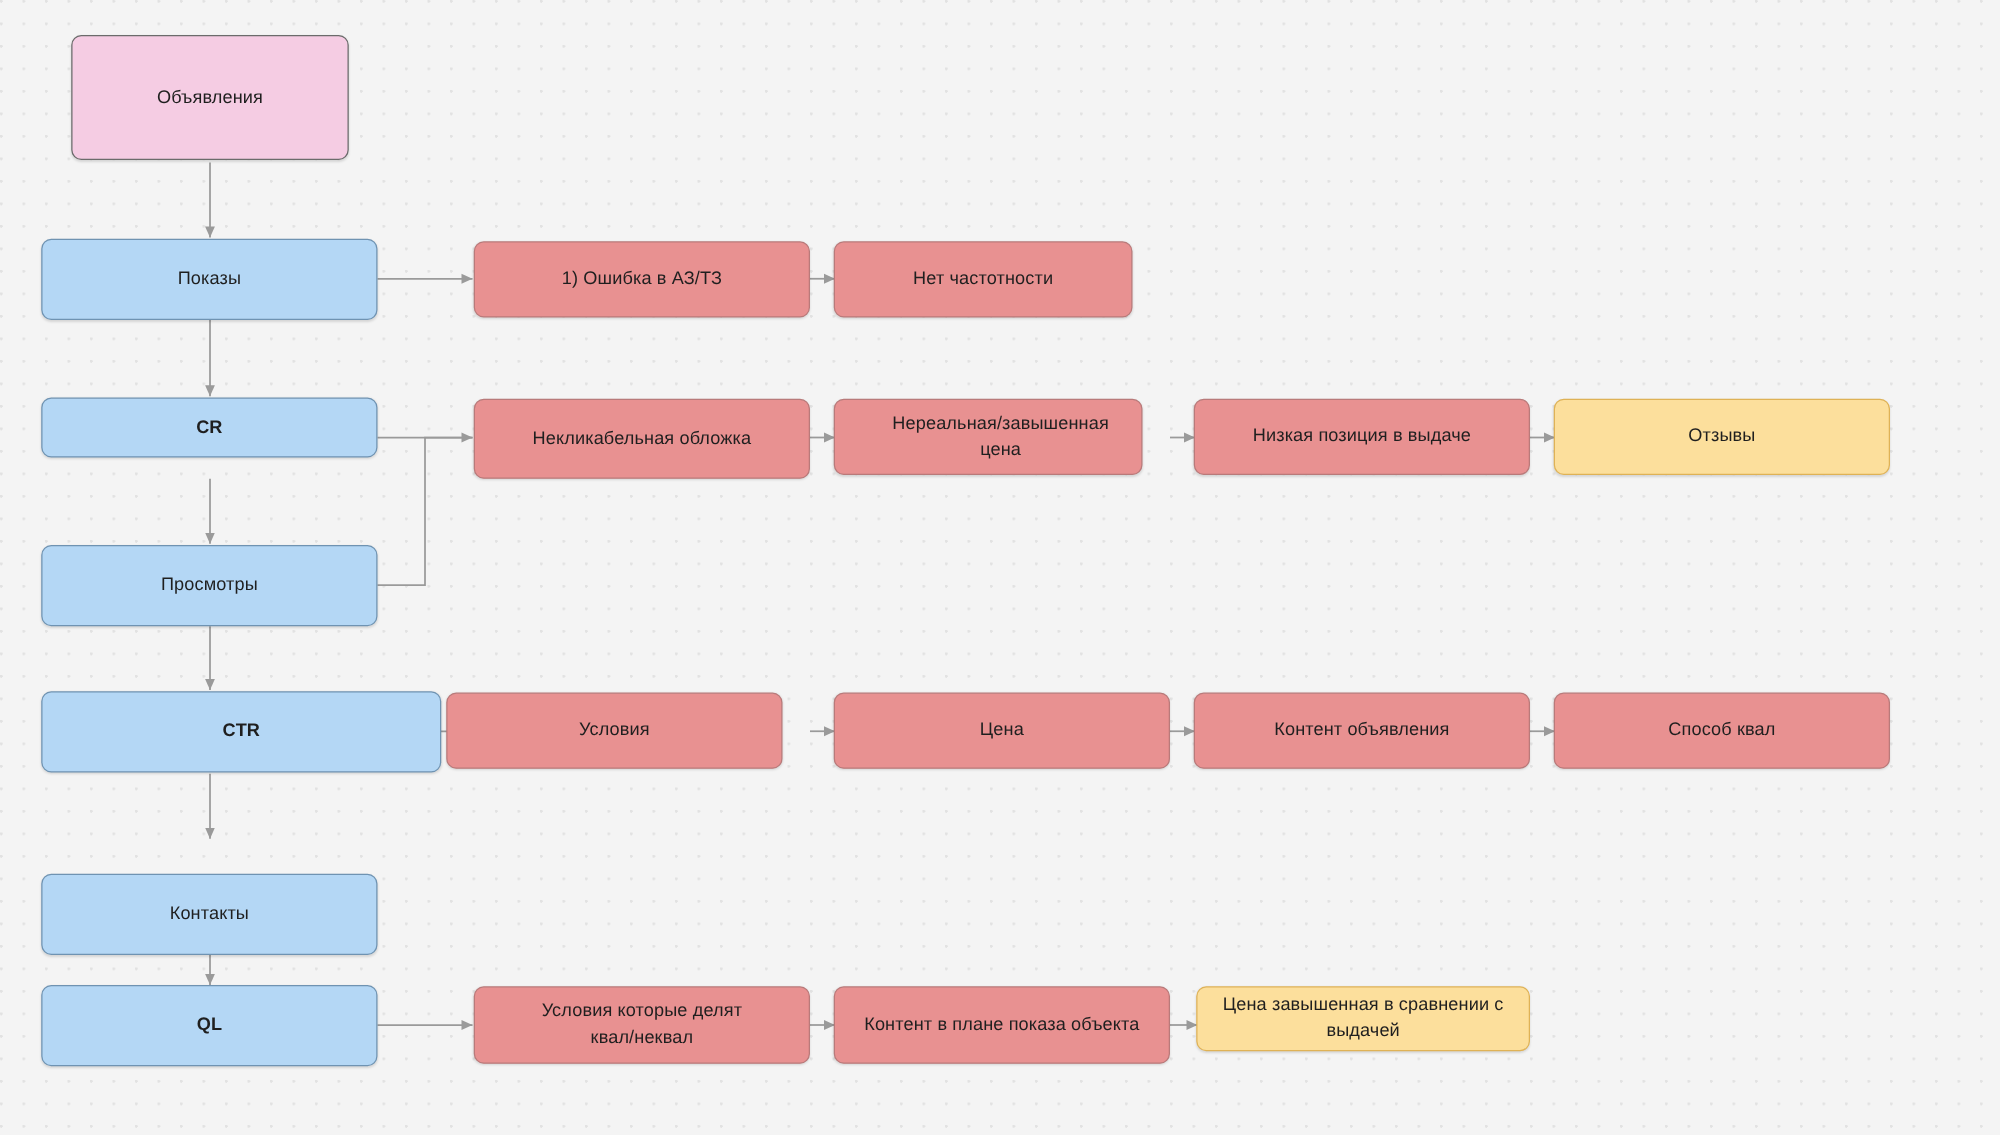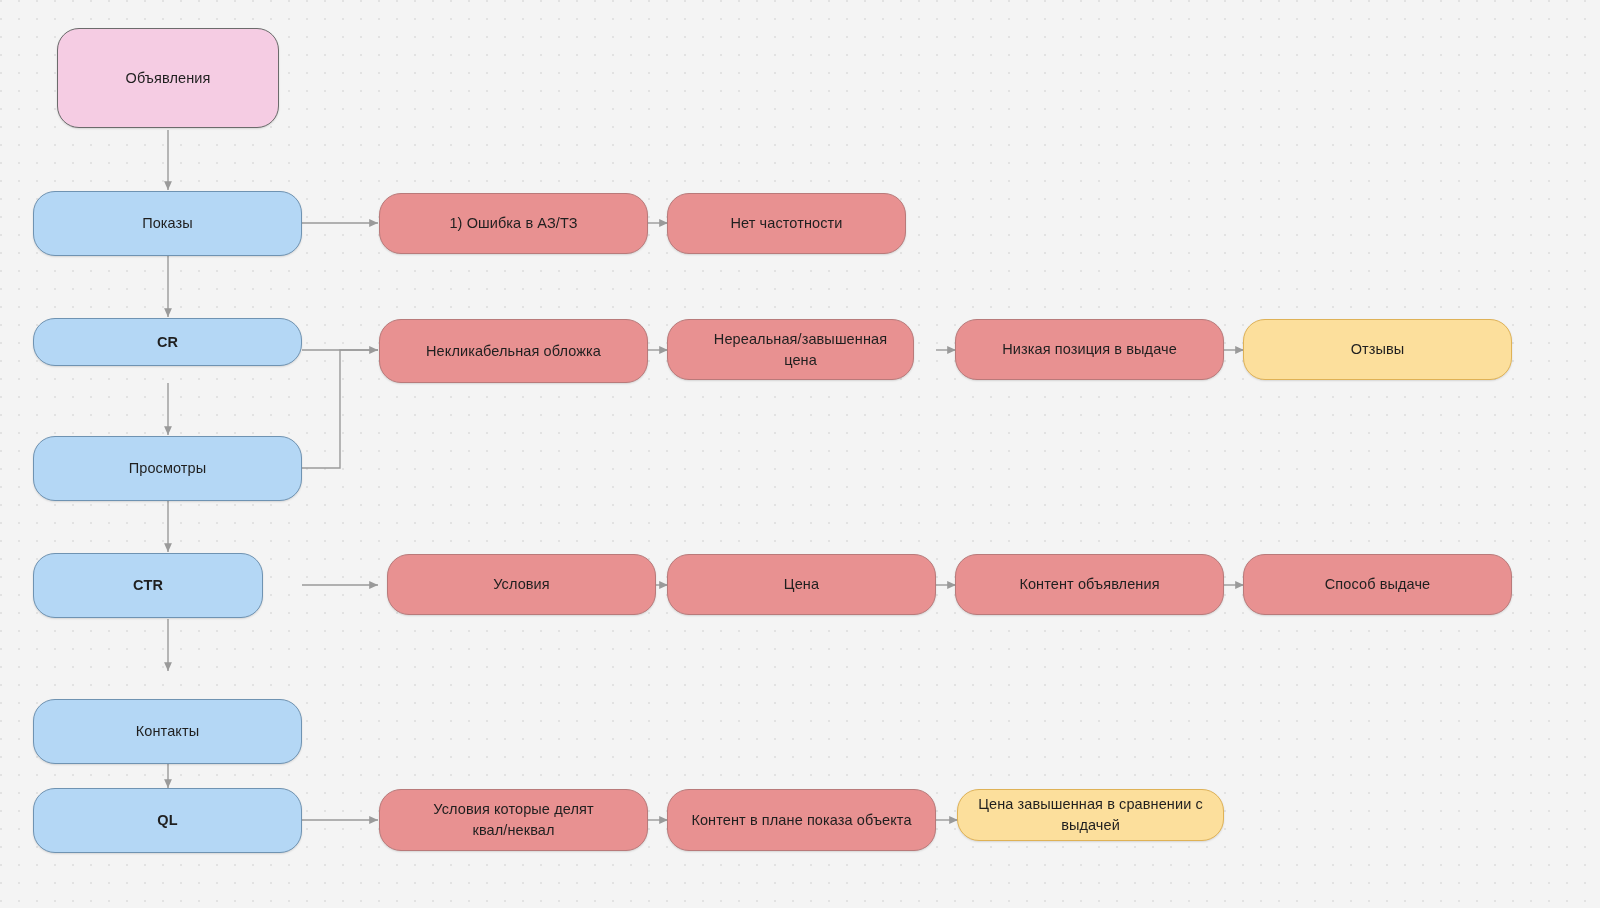--- a/index.html
+++ b/index.html
@@ -26,21 +26,21 @@
     height: 908px;
     pointer-events: none;
   }
   .node {
     position: absolute;
     box-sizing: border-box;
     display: flex;
     align-items: center;
     justify-content: center;
     text-align: center;
-    border-radius: 22px;
+    border-radius: 8px;
     font-size: 14.5px;
     line-height: 1.42;
     color: #1f1f1f;
     padding: 6px 12px;
     box-shadow: 0 1px 2px rgba(0,0,0,0.13);
     letter-spacing: 0.1px;
   }
   .node-label {
     display: block;
     white-space: pre-line;
@@ -112,21 +112,21 @@
   </div>
 
   <div class="node n-blue n-bold" style="left:33px; top:318px; width:269px; height:48px;">
     <span class="node-label">CR</span>
   </div>
 
   <div class="node n-blue" style="left:33px; top:436px; width:269px; height:65px;">
     <span class="node-label">Просмотры</span>
   </div>
 
-  <div class="node n-blue n-bold" style="left:33px; top:553px; width:230px; height:65px;">
+  <div class="node n-blue n-bold" style="left:33px; top:553px; width:320px; height:65px;">
     <span class="node-label">CTR</span>
   </div>
 
   <div class="node n-blue" style="left:33px; top:671px; width:269px; height:65px;margin-top:28px;">
     <span class="node-label">Контакты</span>
   </div>
 
   <div class="node n-blue n-bold" style="left:33px; top:788px; width:269px; height:65px;">
     <span class="node-label">QL</span>
   </div>
@@ -148,34 +148,34 @@
   </div>
 
   <div class="node n-red" style="left:955px; top:319px; width:269px; height:61px;">
     <span class="node-label">Низкая позиция в выдаче</span>
   </div>
 
   <div class="node n-yellow" style="left:1243px; top:319px; width:269px; height:61px;">
     <span class="node-label">Отзывы</span>
   </div>
 
-  <div class="node n-red" style="left:387px; top:554px; width:269px; height:61px;">
+  <div class="node n-red" style="left:357px; top:554px; width:269px; height:61px;">
     <span class="node-label">Условия</span>
   </div>
 
   <div class="node n-red" style="left:667px; top:554px; width:269px; height:61px;">
     <span class="node-label">Цена</span>
   </div>
 
   <div class="node n-red" style="left:955px; top:554px; width:269px; height:61px;">
     <span class="node-label">Контент объявления</span>
   </div>
 
   <div class="node n-red" style="left:1243px; top:554px; width:269px; height:61px;">
-    <span class="node-label">Способ выдаче</span>
+    <span class="node-label">Способ квал</span>
   </div>
 
   <div class="node n-red" style="left:379px; top:789px; width:269px; height:62px;">
     <span class="node-label">Условия которые делят
 квал/неквал</span>
   </div>
 
   <div class="node n-red" style="left:667px; top:789px; width:269px; height:62px;">
     <span class="node-label">Контент в плане показа объекта</span>
   </div>

